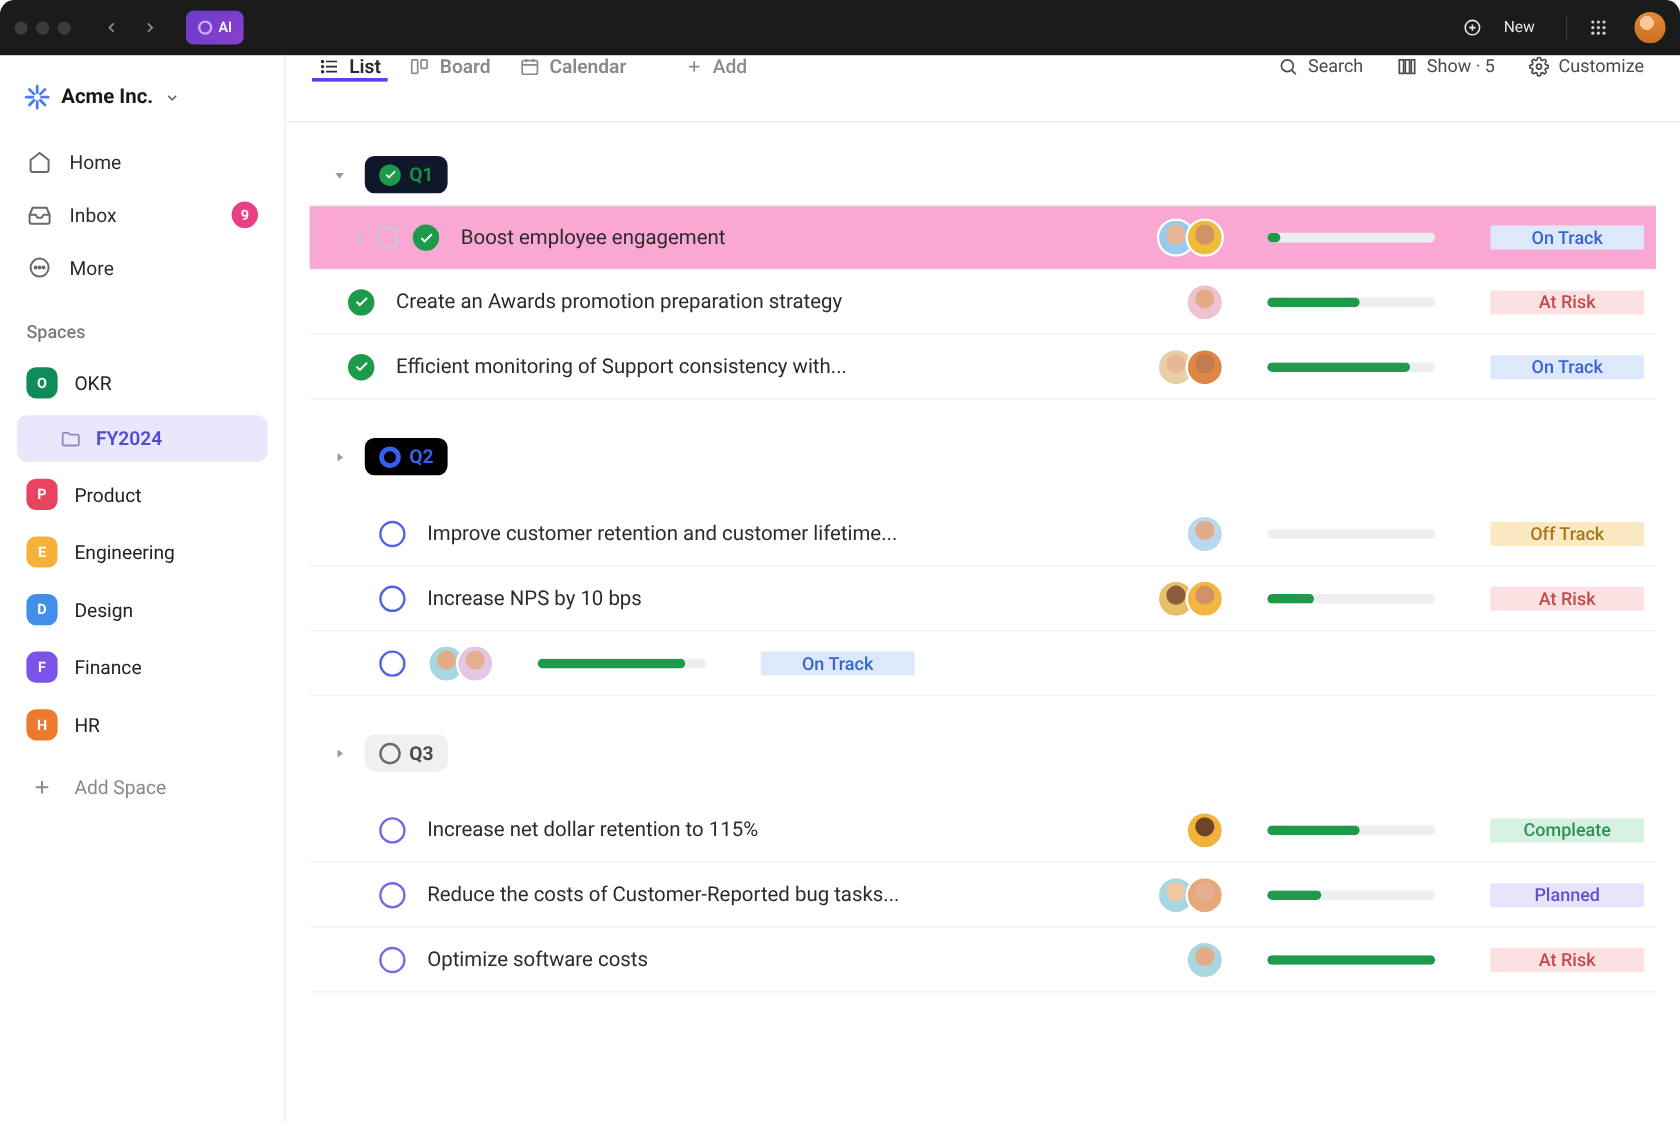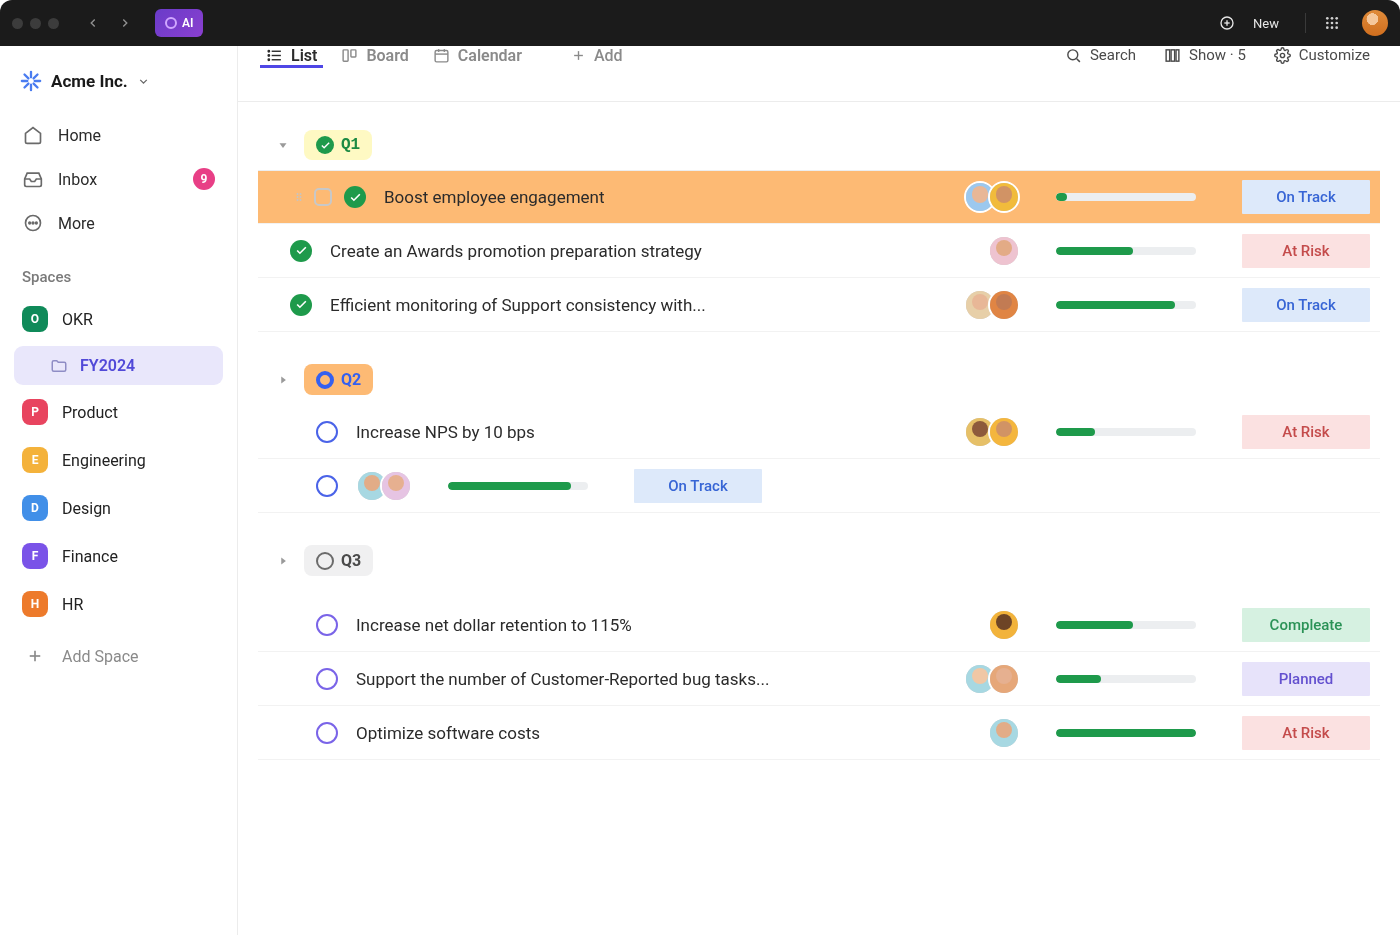--- a/index.html
+++ b/index.html
@@ -50,50 +50,50 @@
     .view-tab.active { color: #2b2b2b; border-bottom-color: #4f47e6; }
     .view-sep { width: 1px; background: #e4e4e4; margin: 12px 6px; }
     .views-spacer { flex: 1; }
     .view-action { display: flex; align-items: center; gap: 8px; font-size: 15px; color: #4a4a4a; cursor: pointer; padding: 0 8px; }
 
     
     .list-area { flex: 1; overflow-y: auto; padding: 18px 20px 20px 20px; }
     .group-header { display: flex; align-items: center; gap: 12px; padding: 10px 10px 10px 16px; cursor: pointer; }
     .disclosure { width: 18px; height: 18px; color: #9a9a9a; display:flex;align-items:center;justify-content:center;}
     .group-pill { display: flex; align-items: center; gap: 7px; padding: 6px 12px; border-radius: 8px; font-weight: 700; font-size: 16px; }
-    .group-pill.green { background: #fef9c3; color: #1c8a43; font-family: Liberation Mono, monospace; }
-    .group-pill.blue  { background: #fdba74; color: #3460f0; }
+    .group-pill.green { background: #0f172a; color: #1c8a43; }
+    .group-pill.blue  { background: #000000; color: #3460f0; }
     .group-pill.gray  { background: #f0f0f1; color: #4a4a4a; }
     .status-dot-check { width: 18px; height: 18px; border-radius: 50%; display:flex;align-items:center;justify-content:center; }
     .status-dot-check.green { background: #1e9a4b; }
     .status-dot-check.blue-ring { border: 4px solid #3460f0; width:18px; height:18px; }
     .status-dot-check.gray-ring { border: 2px solid #6b6b6b; width:18px; height:18px; }
     .status-dot-check svg { width: 11px; height: 11px; color: #fff; }
 
     .row { display: flex; align-items: center; height: 54px; border-bottom: 1px solid #f2f2f2; padding-left: 32px; padding-right: 10px; }
-    .row.first-of-q1 { background: #fdba74; border-top: 1px solid #eceef0; }
+    .row.first-of-q1 { background: #f9a8d4; border-top: 1px solid #eceef0; }
     .row .drag { width: 18px; color: #c5c5c5; display:flex;align-items:center;justify-content:center;}
     .row .checkbox { width: 18px; height: 18px; border: 2px solid #c8c8c8; border-radius: 5px; margin: 0 12px 0 6px; }
     .row .status-circle { width: 22px; height: 22px; border-radius: 50%; display:flex;align-items:center;justify-content:center; margin-right: 18px; flex-shrink:0;}
     .row .status-circle.done { background: #1e9a4b; }
     .row .status-circle.done svg { width:13px; height:13px; color:#fff; }
     .row .status-circle.blue-open { border: 2.5px solid #4a63e8; }
     .row .status-circle.purple-open { border: 2.5px solid #7a64e8; }
     .row .title { font-size: 17px; color: #2b2b2b; flex: 1; min-width: 0; overflow: hidden; text-overflow: ellipsis; white-space: nowrap; }
 
     .assignees { display: flex; margin-right: 36px; }
     .avatar { width: 32px; height: 32px; border-radius: 50%; border: 2px solid #fff; margin-left: -8px; background: #ccc; position: relative; overflow: hidden; }
     .avatar:first-child { margin-left: 0; }
     .avatar::before { content:""; position:absolute; inset:0; background: var(--bg, #9ad); }
     .avatar::after { content:""; position:absolute; width:58%; height:58%; left:21%; top:12%; border-radius:50%; background: var(--face, #f0c7a5); }
 
     .progress-track { width: 140px; height: 8px; border-radius: 5px; background: #eceef0; margin-right: 46px; overflow: hidden; }
     .progress-fill { height: 100%; background: #1e9a4b; border-radius: 5px; }
 
-    .tag { width: 128px; height: 34px; border-radius: 1px; display: flex; align-items: center; justify-content: center; font-size: 15px; font-weight: 500; }
+    .tag { width: 128px; height: 20px; border-radius: 1px; display: flex; align-items: center; justify-content: center; font-size: 15px; font-weight: 500; }
     .tag.ontrack { background: #dde9fa; color: #3765d5; }
     .tag.atrisk  { background: #fbe1e1; color: #c44b4b; }
     .tag.offtrack{ background: #fbe9c2; color: #a77719; }
     .tag.complete{ background: #d6f1e1; color: #2a9256; }
     .tag.planned { background: #e7e3fa; color: #6451cf; }
 
     svg { display: block; }
   </style>
 </head>
 <body>
@@ -386,20 +386,31 @@
           <span class="disclosure">
             <svg width="14" height="14" viewBox="0 0 24 24" fill="currentColor">
               <polygon points="9 6 17 12 9 18"></polygon>
             </svg>
           </span>
           <span class="group-pill blue">
             <span class="status-dot-check blue-ring"></span>
             <span>Q2</span>
           </span>
         </div>
+        <div class="row" style="margin-top: 12px; padding-left: 58px;">
+          <span class="status-circle blue-open"></span>
+          <span class="title">Improve customer retention and customer lifetime...</span>
+          <div class="assignees">
+            <span class="avatar" style="--bg: #b7d8ef; --face: #e2ac87;"></span>
+          </div>
+          <div class="progress-track">
+            <div class="progress-fill" style="width: 0%;"></div>
+          </div>
+          <span class="tag offtrack">Off Track</span>
+        </div>
         <div class="row" style="padding-left: 58px;">
           <span class="status-circle blue-open"></span>
           <span class="title">Increase NPS by 10 bps</span>
           <div class="assignees">
             <span class="avatar" style="--bg: #e6c068; --face: #8d5a3c;"></span>
             <span class="avatar" style="--bg: #f4b63e; --face: #d19365;"></span>
           </div>
           <div class="progress-track">
             <div class="progress-fill" style="width: 28%;"></div>
           </div>
@@ -433,21 +444,21 @@
           <div class="assignees">
             <span class="avatar" style="--bg: #f2b33b; --face: #6d4426;"></span>
           </div>
           <div class="progress-track">
             <div class="progress-fill" style="width: 55%;"></div>
           </div>
           <span class="tag complete">Compleate</span>
         </div>
         <div class="row" style="padding-left: 58px;">
           <span class="status-circle purple-open"></span>
-          <span class="title">Support the number of Customer-Reported bug tasks...</span>
+          <span class="title">Reduce the costs of Customer-Reported bug tasks...</span>
           <div class="assignees">
             <span class="avatar" style="--bg: #a7d8e2; --face: #f0c7a5;"></span>
             <span class="avatar" style="--bg: #e6a779; --face: #e6b090;"></span>
           </div>
           <div class="progress-track">
             <div class="progress-fill" style="width: 32%;"></div>
           </div>
           <span class="tag planned">Planned</span>
         </div>
         <div class="row" style="padding-left: 58px;">

